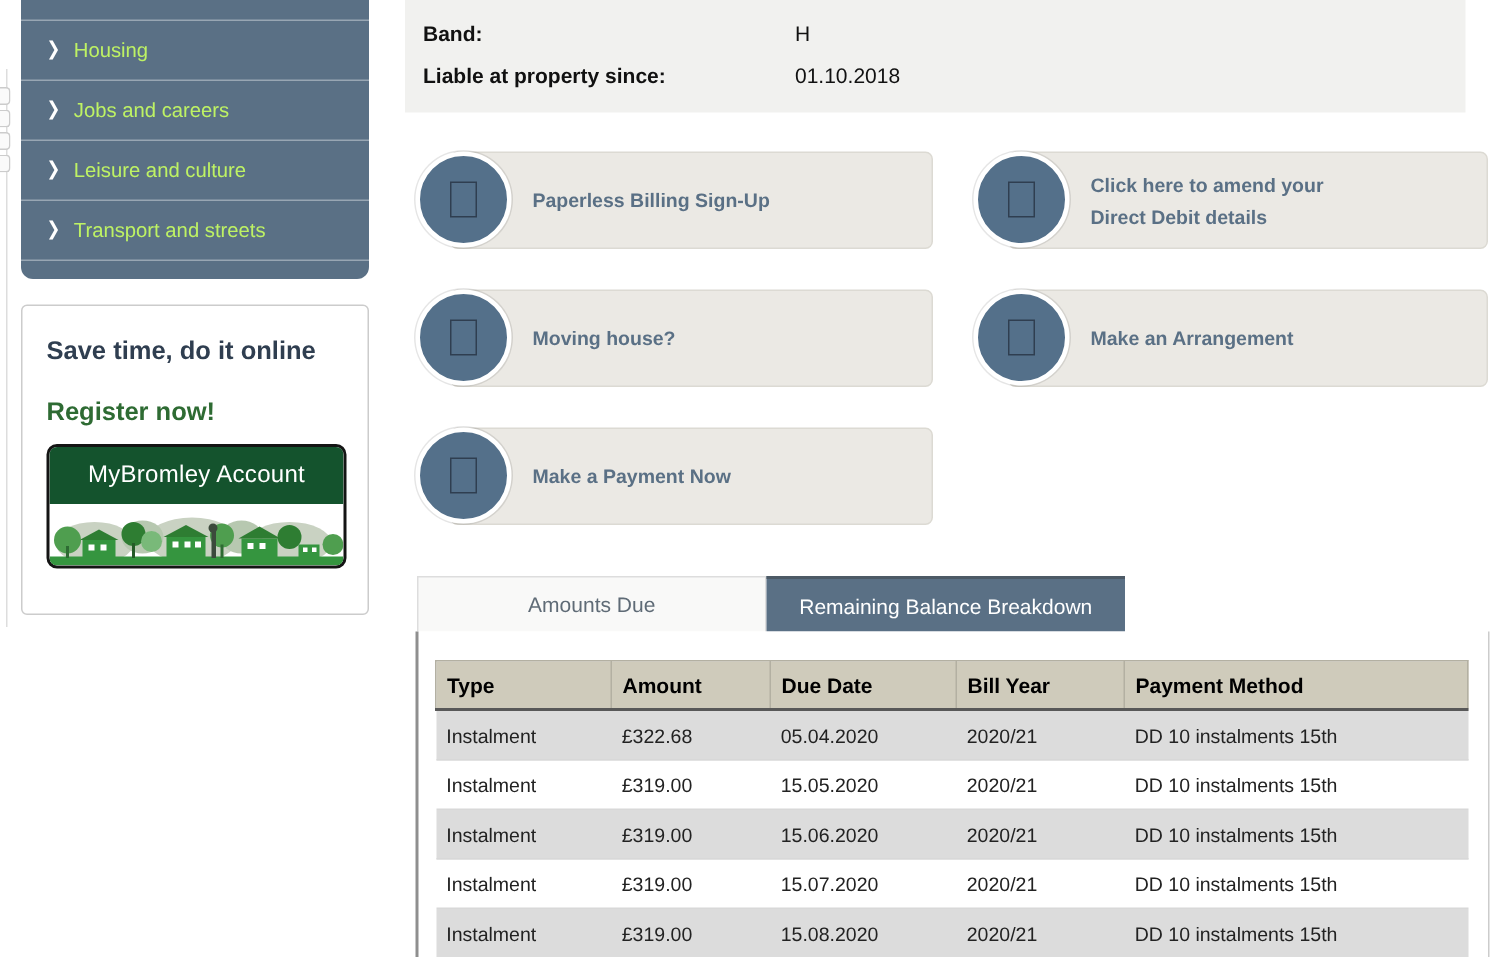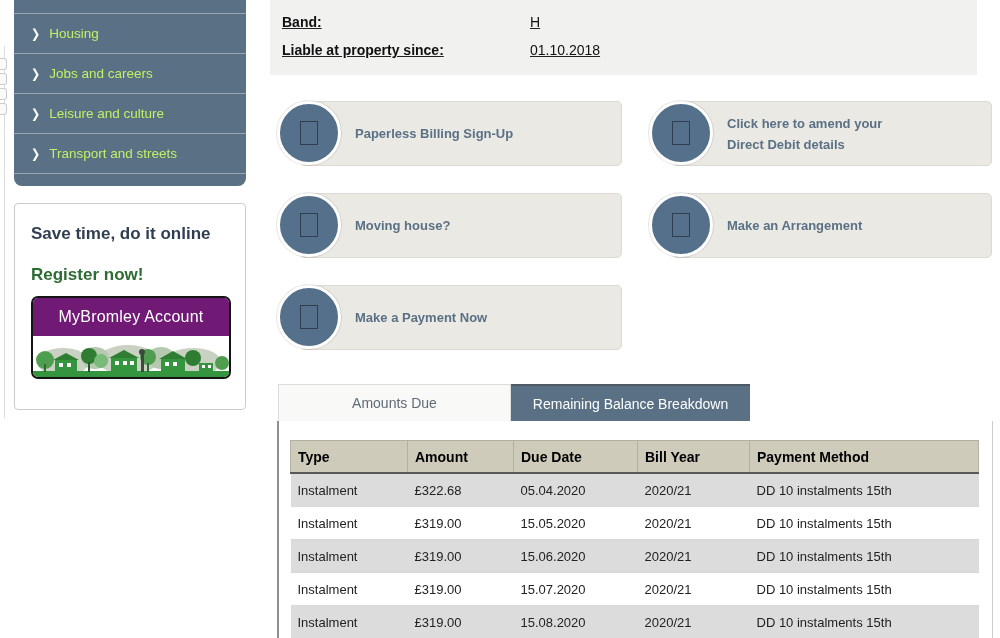--- a/index.html
+++ b/index.html
@@ -27,29 +27,29 @@
   .promo{
     position:absolute;left:14px;top:203px;width:232px;height:207px;box-sizing:border-box;
     background:#fff;border:1px solid #ccc;border-radius:4px;padding:14px 16px;
   }
   .promo-title{font-size:17px;font-weight:bold;color:#2f3e50;margin:6px 0 0;}
   .promo-cta{font-size:17px;font-weight:bold;color:#2e6b33;margin:21px 0 0;cursor:pointer;}
   .banner{
     position:absolute;left:16px;top:92px;width:200px;height:83px;box-sizing:border-box;
     border:2px solid #141414;border-radius:7px;overflow:hidden;background:#fff;cursor:pointer;
   }
-  .banner-top{height:38px;background:#701a75;display:flex;align-items:center;justify-content:center;}
+  .banner-top{height:38px;background:#14532d;display:flex;align-items:center;justify-content:center;}
   .banner-top span{color:#fff;font-size:16px;letter-spacing:.2px;}
   .banner-art{position:absolute;left:0;top:38px;width:196px;height:41px;}
   
   .info-box{
     position:absolute;left:270px;top:0;width:707px;height:75px;background:#f1f1ef;
     box-sizing:border-box;padding:12px 0 0 12px;
   }
-  .info-row{display:flex;line-height:20px;margin-bottom:8px;font-size:14px;text-decoration:underline;}
+  .info-row{display:flex;line-height:20px;margin-bottom:8px;font-size:14px;}
   .info-row .k{width:248px;font-weight:bold;color:#111;}
   .info-row .v{color:#111;}
   
   .action{position:absolute;height:65px;cursor:pointer;}
   .action .plate{
     position:absolute;left:23px;top:0;right:0;height:65px;background:#ebe9e4;
     border:1px solid #dcdad3;border-radius:5px;box-sizing:border-box;
   }
   .action .circle{
     position:absolute;left:0;top:0;width:58px;height:58px;border-radius:50%;

